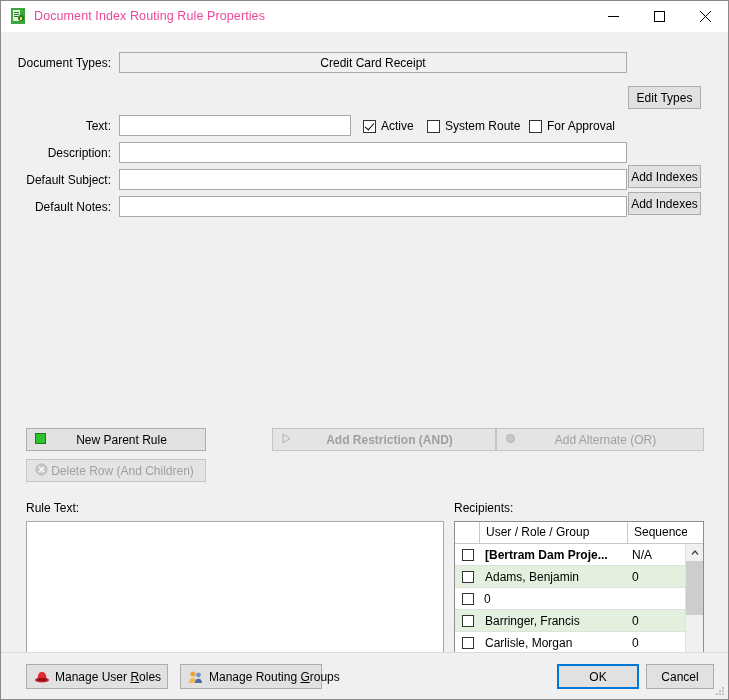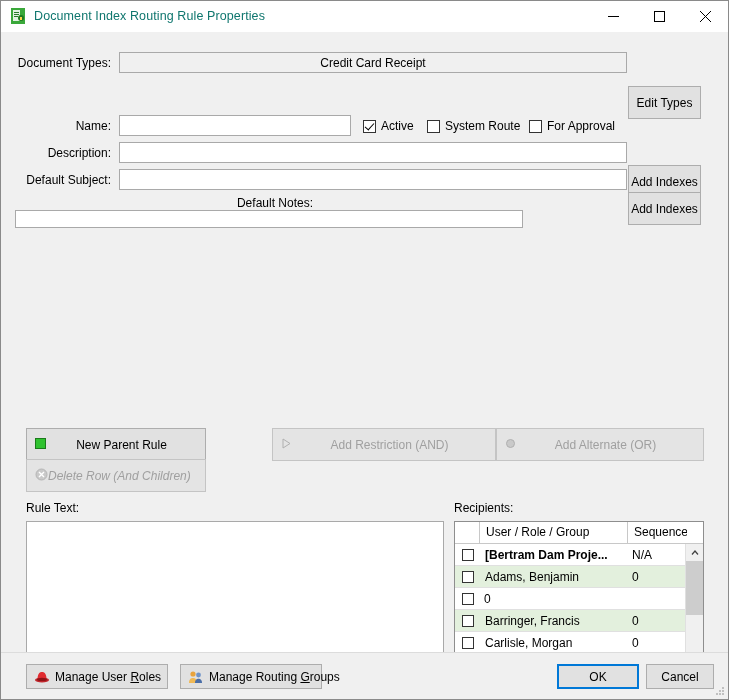--- a/index.html
+++ b/index.html
@@ -35,21 +35,21 @@
   }
   .title-icon {
     width: 16px; height: 16px;
     margin-left: 9px;
     margin-right: 8px;
     position: relative;
     flex: 0 0 auto;
   }
   .title-text {
     font-size: 12.5px;
-    color: #0f766e;
+    color: #ec4899;
     letter-spacing: 0.1px;
     flex: 1 1 auto;
     white-space: nowrap;
   }
   .win-btns { display: flex; height: 30px; flex: 0 0 auto; }
   .win-btn {
     width: 46px; height: 30px;
     display: flex; align-items: center; justify-content: center;
     font-size: 12px;
     color: #000;
@@ -88,21 +88,21 @@
     outline: none;
   }
   .tbox.readonly { background: #f0f0f0; }
   .btn {
     box-sizing: border-box;
     background: #e1e1e1;
     border: 1px solid #adadad;
     font-family: "Liberation Sans", sans-serif;
     font-size: 12px;
     color: #000;
-    height: 33px;
+    height: 23px;
     padding: 0 8px;
     cursor: default;
     white-space: nowrap;
     display: inline-flex;
     align-items: center;
     justify-content: center;
   }
   .btn[disabled], .btn.disabled {
     color: #a0a0a0;
     background: #e4e4e4;
@@ -322,21 +322,21 @@
 
     <div class="form-area">
 
       <div class="frow" style="left:14px; top:20px;">
         <span class="flabel">Document Types:</span>
         <input class="tbox readonly" style="width: 508px; text-align: center;" readonly="" value="Credit Card Receipt">
       </div>
       <button class="btn" style="position:absolute; left:627px; top:54px; width:73px;">Edit Types</button>
 
       <div class="frow" style="left:14px; top:83px;">
-        <span class="flabel">Name:</span>
+        <span class="flabel">Text:</span>
         <input class="tbox" style="width: 232px;" value="">
       </div>
 
       <div class="cbwrap" style="left:362px; top:87px;">
         <span class="cbox checked"></span>
         <span class="cblabel">Active</span>
       </div>
       <div class="cbwrap" style="left:426px; top:87px;">
         <span class="cbox"></span>
         <span class="cblabel">System Route</span>
@@ -350,21 +350,21 @@
         <span class="flabel">Description:</span>
         <input class="tbox" style="width: 508px;" value="">
       </div>
 
       <div class="frow" style="left:14px; top:137px;">
         <span class="flabel">Default Subject:</span>
         <input class="tbox" style="width: 508px;" value="">
       </div>
       <button class="btn" style="position:absolute; left:627px; top:133px; width:73px;">Add Indexes</button>
 
-      <div class="frow" style="left:14px; top:164px;flex-direction:column;">
+      <div class="frow" style="left:14px; top:164px;">
         <span class="flabel">Default Notes:</span>
         <input class="tbox" style="width: 508px;" value="">
       </div>
       <button class="btn" style="position:absolute; left:627px; top:160px; width:73px;">Add Indexes</button>
     </div>
 
 
     <button class="btn" style="position:absolute; left:25px; top:396px; width:180px; justify-content:flex-start; padding-left:8px;">
       <span class="bi">
         <svg width="11" height="11" viewBox="0 0 11 11">
@@ -373,40 +373,40 @@
       </span>
       <span style="flex:1 1 auto; text-align:center;">New Parent Rule</span>
     </button>
 
     <button class="btn disabled" style="position:absolute; left:271px; top:396px; width:224px; justify-content:flex-start; padding-left:8px;">
       <span class="bi">
         <svg width="11" height="11" viewBox="0 0 11 11">
             <path d="M2 1 L9 5.5 L2 10 Z" fill="none" stroke="#b0b0b0" stroke-width="1"></path>
           </svg>
       </span>
-      <span style="flex:1 1 auto; text-align:center;">Add Restriction (AND)</span>
+      <span style="flex:1 1 auto; text-align:center;font-weight:bold;">Add Restriction (AND)</span>
     </button>
 
     <button class="btn disabled" style="position:absolute; left:495px; top:396px; width:208px; justify-content:flex-start; padding-left:8px;">
       <span class="bi">
         <svg width="11" height="11" viewBox="0 0 11 11">
             <circle cx="5.5" cy="5.5" r="4" fill="#c9c9c9" stroke="#b0b0b0"></circle>
           </svg>
       </span>
       <span style="flex:1 1 auto; text-align:center;">Add Alternate (OR)</span>
     </button>
 
     <button class="btn disabled" style="position:absolute; left:25px; top:427px; width:180px; justify-content:flex-start; padding-left:8px;">
       <span class="bi">
         <svg width="13" height="13" viewBox="0 0 13 13">
           <circle cx="6.5" cy="6.5" r="5.5" fill="#c9c9c9" stroke="#b5b5b5"></circle>
           <path d="M4 4 L9 9 M9 4 L4 9" stroke="#ffffff" stroke-width="1.4" fill="none"></path>
         </svg>
       </span>
-      <span style="flex:1 1 auto; text-align:left;font-style:italic;">Delete Row (And Children)</span>
+      <span style="flex:1 1 auto; text-align:center;">Delete Row (And Children)</span>
     </button>
 
     <span class="section-label" style="left:25px; top:469px;">Rule Text:</span>
     <div class="ruletext"></div>
 
     <span class="section-label" style="left:453px; top:469px;">Recipients:</span>
     <div class="recip">
       <div class="recip-head">
         <div class="rh rh-cb"></div>
         <div class="rh rh-user">User / Role / Group</div>

